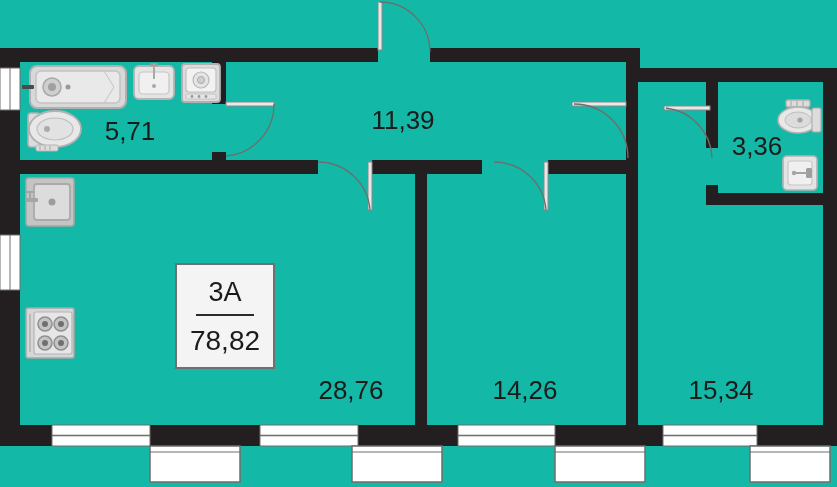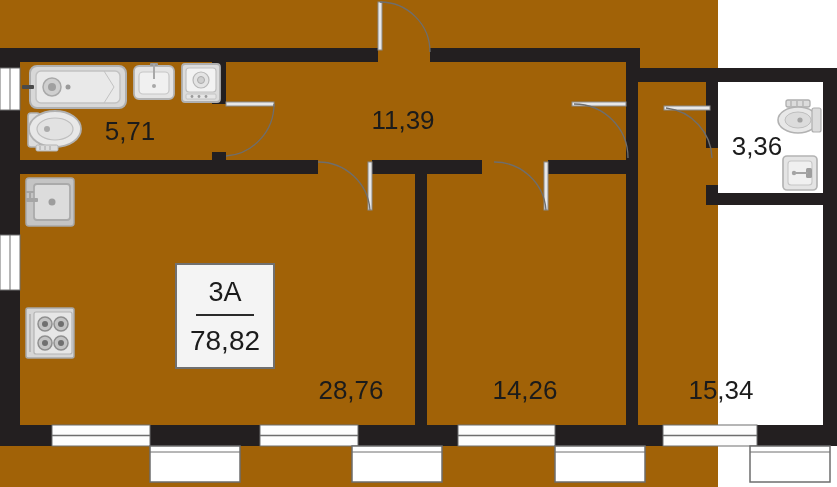--- a/index.html
+++ b/index.html
@@ -8,23 +8,23 @@
     background: #ffffff;
   }
   body {
     width: 837px;
     height: 487px;
     font-family: "Liberation Sans", sans-serif;
     overflow: hidden;
   }
   #floorplan-root {
     position: relative;
-    width: 718px;
+    width: 837px;
     height: 487px;
-    background: #a16207;
+    background: #14b8a6;
   }
   #floorplan-svg {
     display: block;
     width: 837px;
     height: 487px;
   }
   .room-area-label {
     font-family: "Liberation Sans", sans-serif;
     font-size: 26px;
     fill: #1b1b1b;

